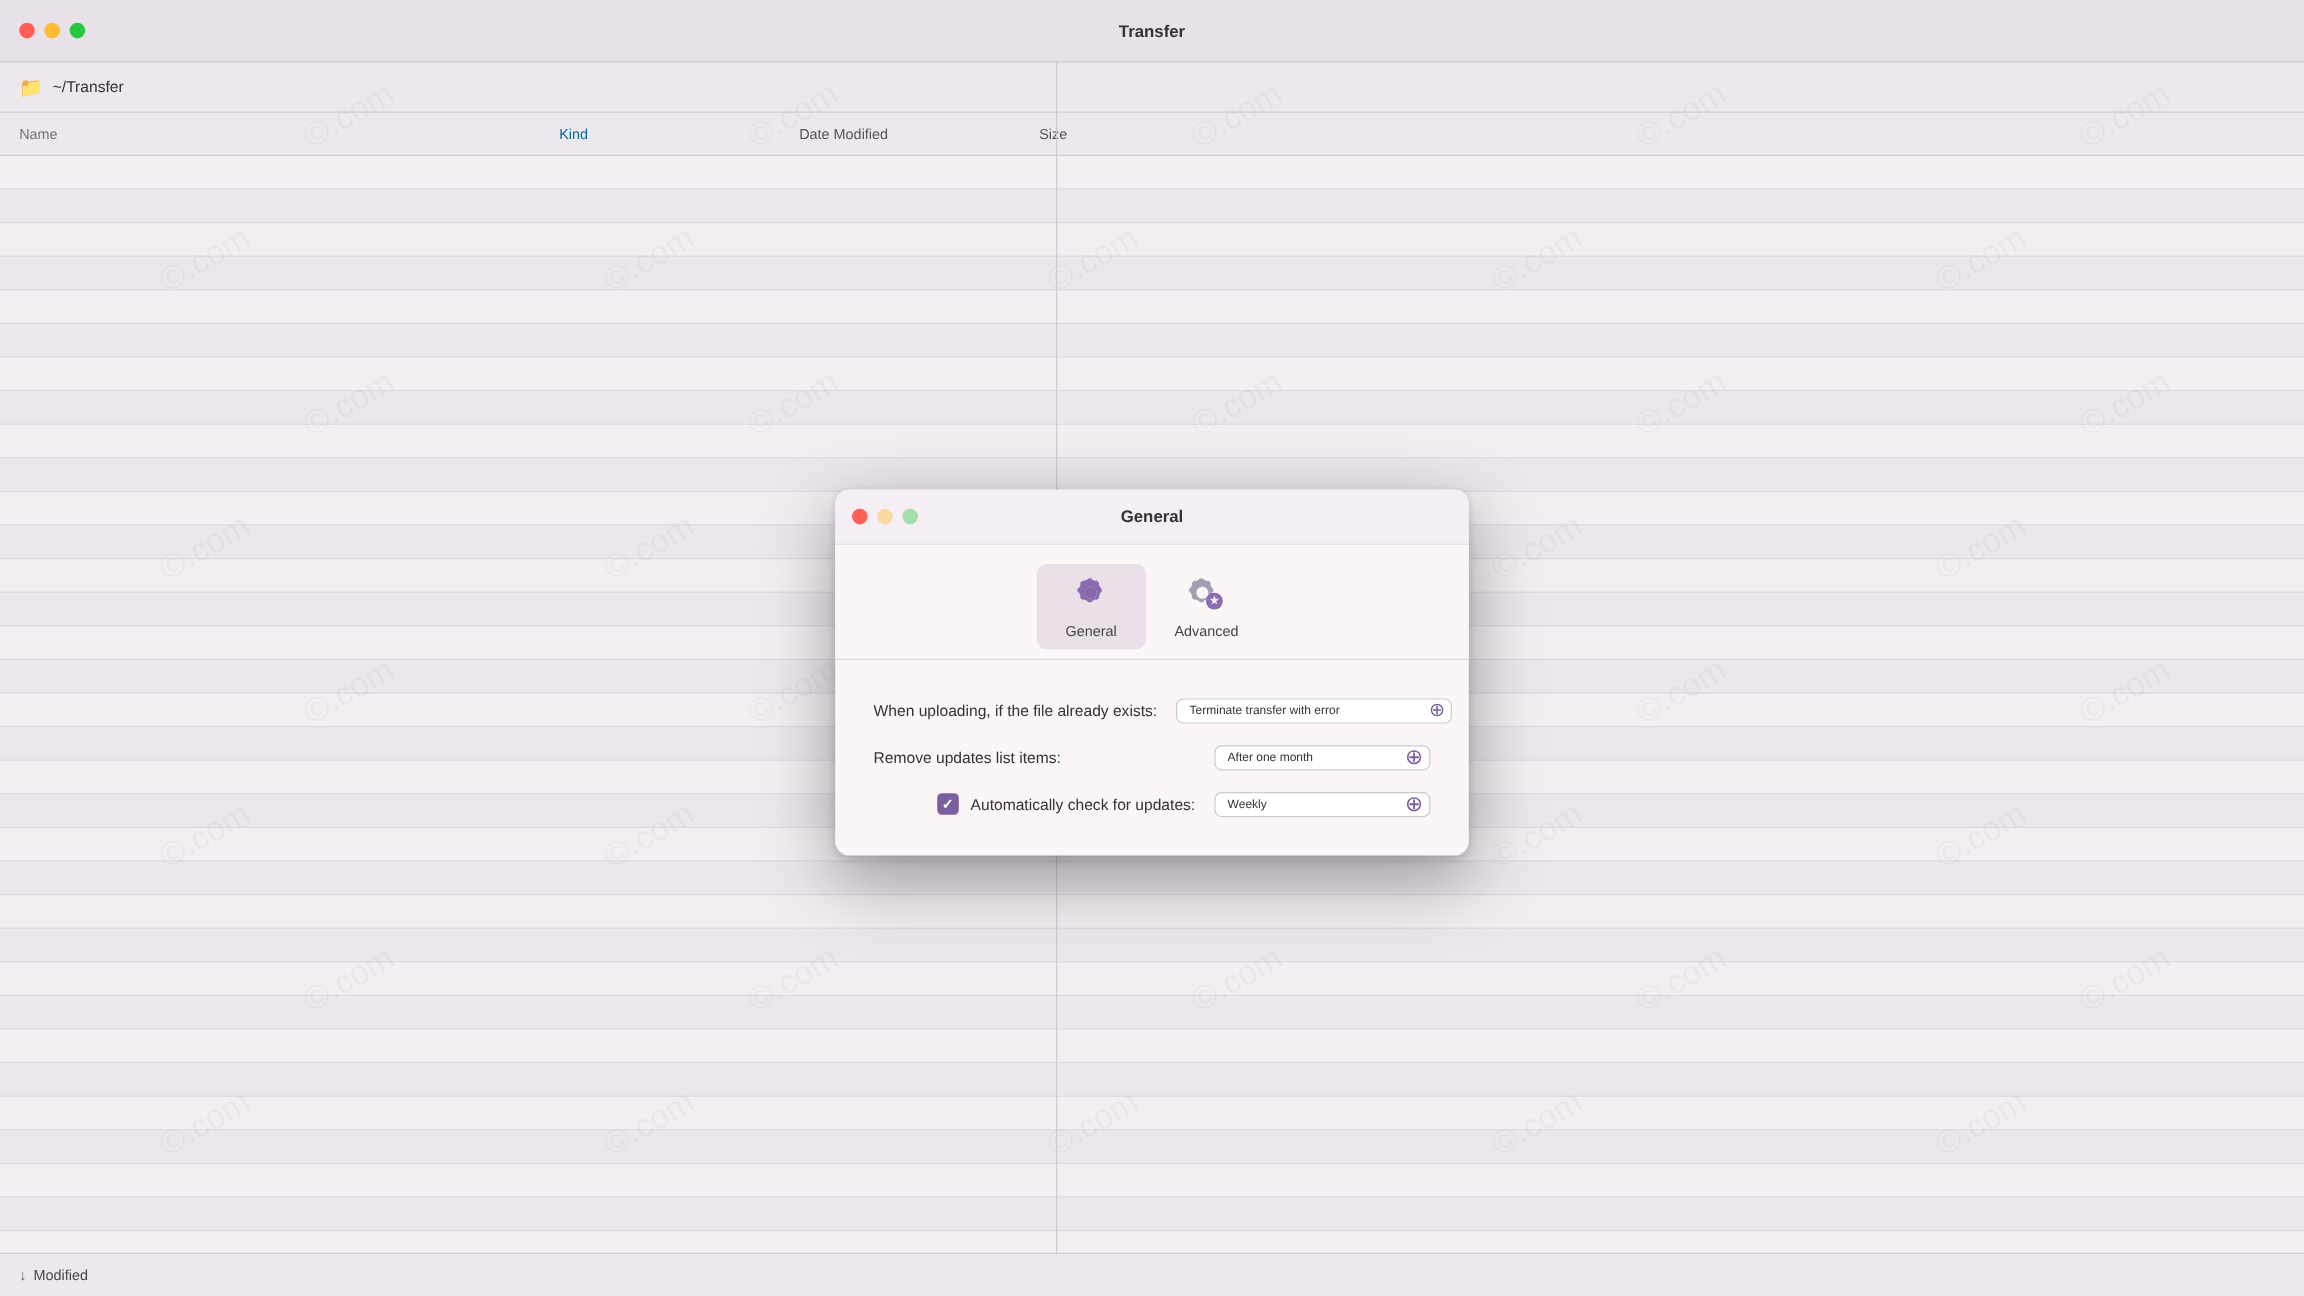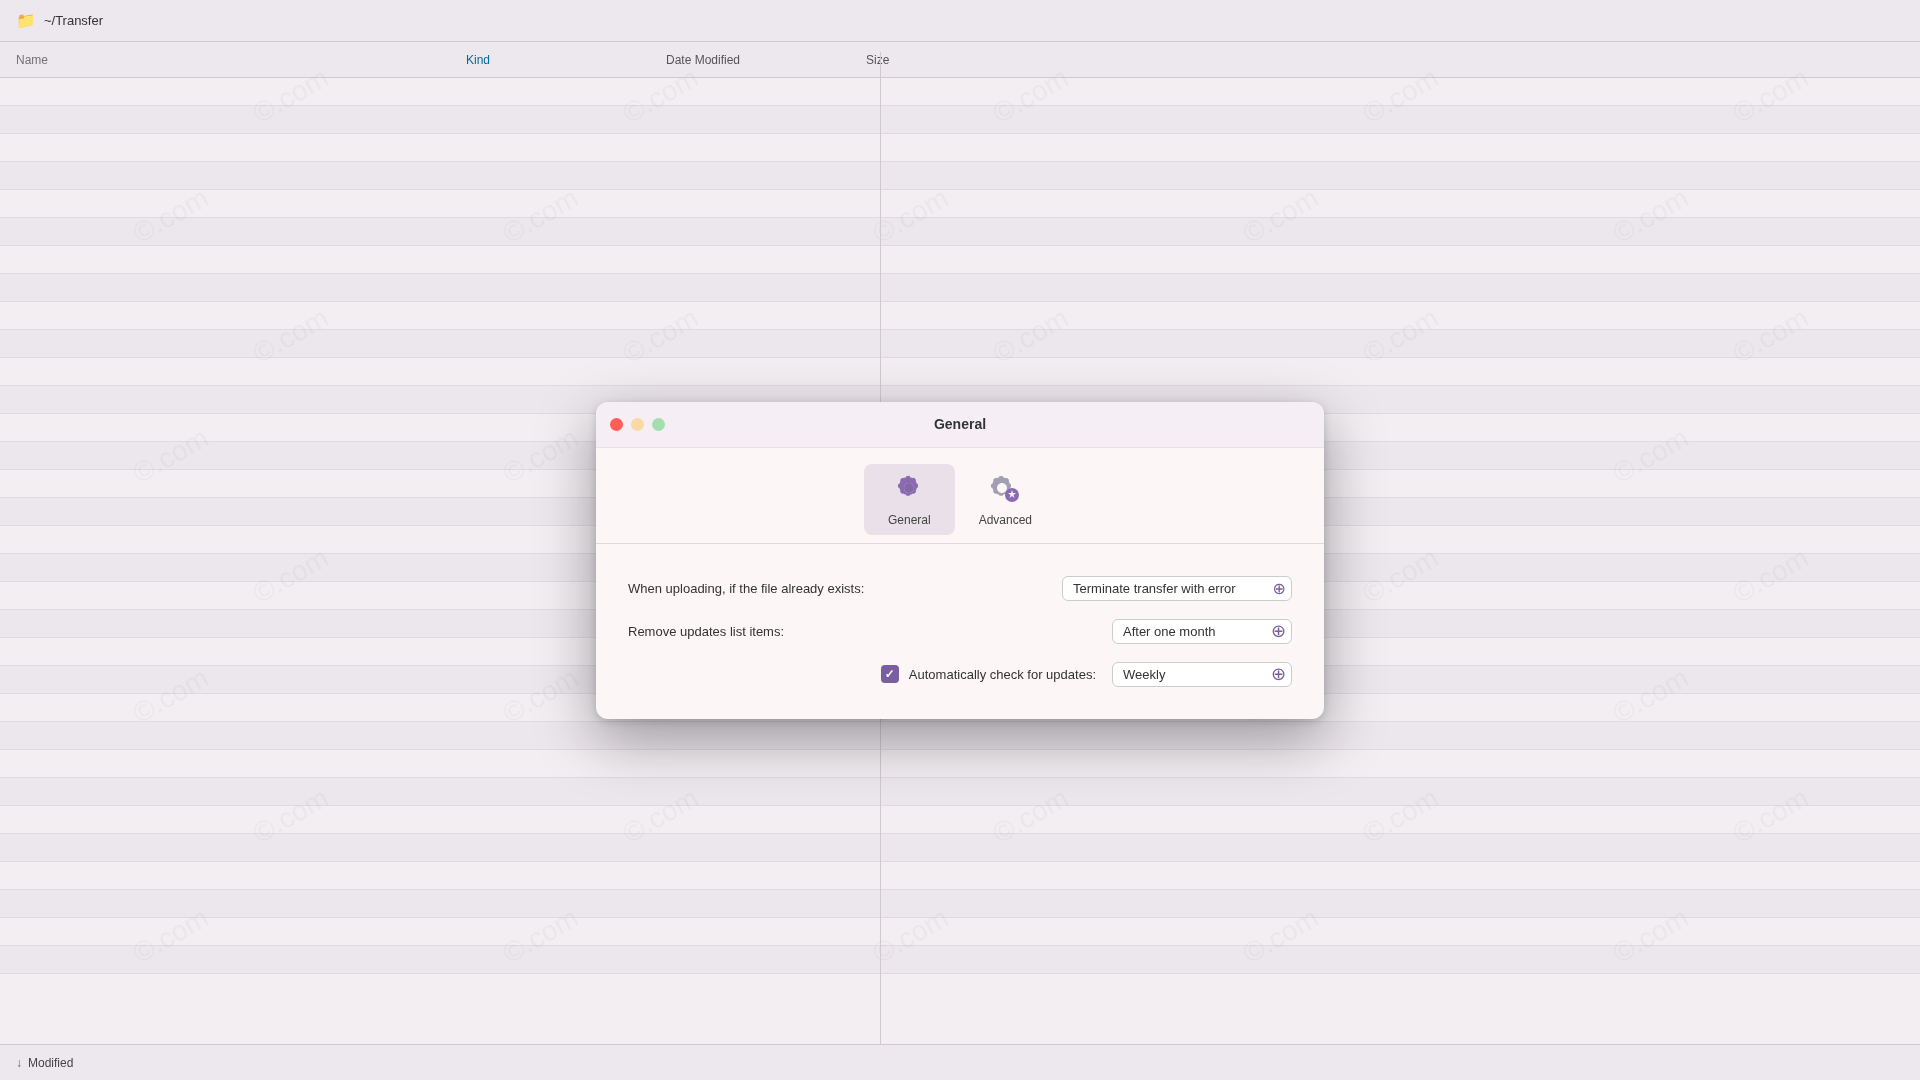--- a/index.html
+++ b/index.html
@@ -162,21 +162,21 @@
       position: absolute;
       inset: 0;
       display: flex;
       align-items: center;
       justify-content: center;
       pointer-events: none;
     }
 
     .modal {
       pointer-events: all;
-      width: 728px;
+      width: 528px;
       background: #fdf6f6;
       border-radius: 12px;
       box-shadow: 0 20px 60px rgba(0,0,0,0.35), 0 2px 8px rgba(0,0,0,0.15);
       overflow: hidden;
       position: relative;
       top: 20px;
     }
 
     .modal-title-bar {
       height: 46px;
@@ -267,21 +267,21 @@
       gap: 6px;
     }
 
     
     .custom-select {
       appearance: none;
       background: white;
       border: 1px solid #ccc;
       border-radius: 6px;
       padding: 4px 28px 4px 10px;
-      font-size: 13px;
+      font-size: 10px;
       color: #333;
       cursor: pointer;
       position: relative;
       min-width: 180px;
     }
 
     .select-wrapper {
       position: relative;
       display: inline-block;
     }
@@ -361,20 +361,28 @@
     <span style="top:800px; left:990px;">©.com</span>
     <span style="top:800px; left:1360px;">©.com</span>
     <span style="top:800px; left:1730px;">©.com</span>
     <span style="top:920px; left:130px;">©.com</span>
     <span style="top:920px; left:500px;">©.com</span>
     <span style="top:920px; left:870px;">©.com</span>
     <span style="top:920px; left:1240px;">©.com</span>
     <span style="top:920px; left:1610px;">©.com</span>
   </div>
 
+  <div class="title-bar">
+    <div class="window-controls">
+      <button class="wc-btn wc-close"></button>
+      <button class="wc-btn wc-min"></button>
+      <button class="wc-btn wc-max"></button>
+    </div>
+    <span class="title-bar-title">Transfer</span>
+  </div>
 
   <div class="toolbar">
     <span class="folder-icon">📁</span>
     <span class="path-text">~/Transfer</span>
   </div>
 
   <div class="column-headers">
     <span class="col-name">Name</span>
     <span class="col-kind">Kind</span>
     <span class="col-date">Date Modified</span>

